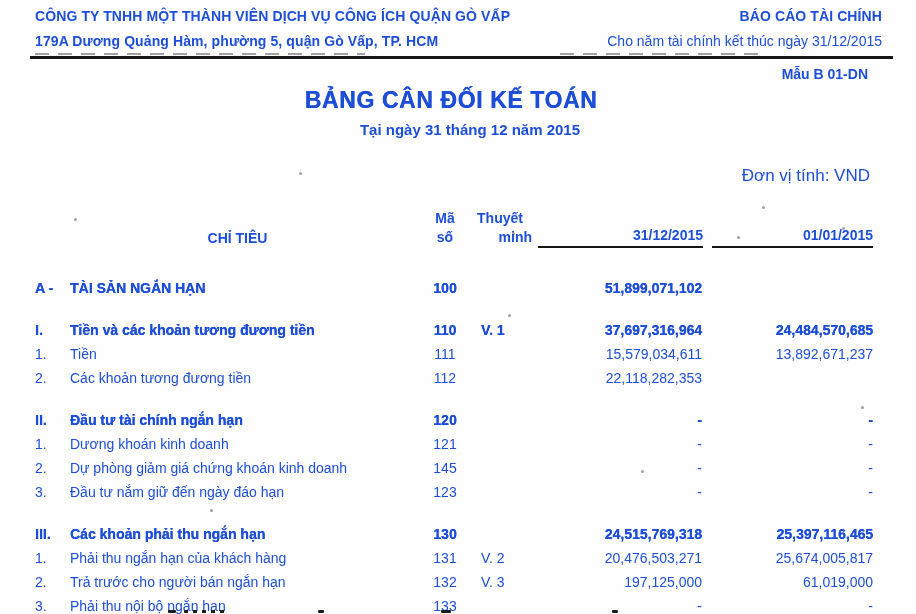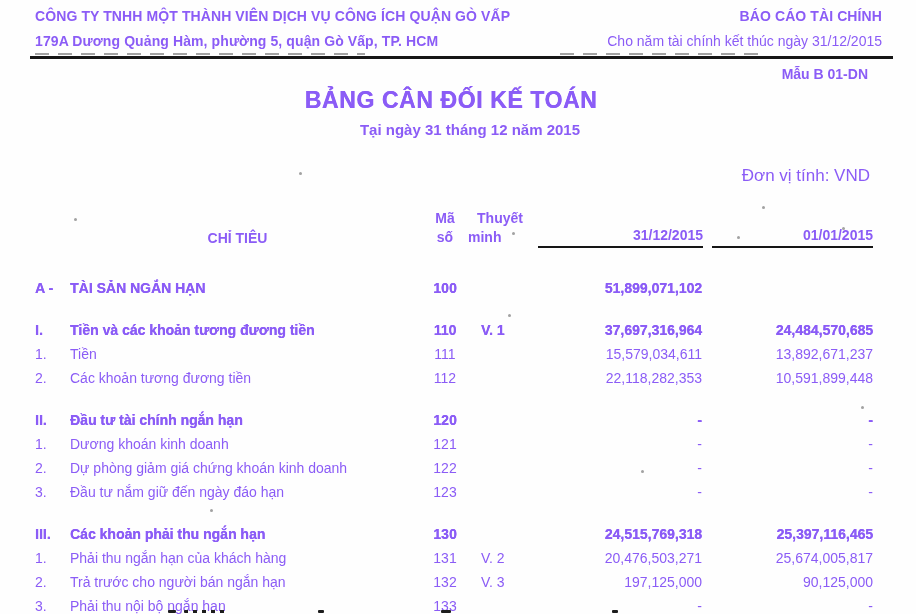--- a/index.html
+++ b/index.html
@@ -1,18 +1,18 @@
 <!DOCTYPE html>
 <html lang="vi"><head>
 <meta charset="utf-8">
 <style>
   html,body{margin:0;padding:0;background:#e8e8e8;}
   .page{
     position:relative;width:916px;height:614px;background:#fefefe;overflow:hidden;
-    font-family:"Liberation Sans","DejaVu Sans",sans-serif;color:#8b5cf6;
+    font-family:"Liberation Sans","DejaVu Sans",sans-serif;color:#1d4ed8;
   }
   .b{font-weight:700;}
   
   .hdr-line1{position:absolute;left:35px;right:34px;top:8px;display:flex;justify-content:space-between;align-items:flex-start;font-size:14px;letter-spacing:.1px;}
   .hdr-line2{position:absolute;left:35px;right:34px;top:33px;display:flex;justify-content:space-between;align-items:flex-start;font-size:14px;}
   .addr{font-weight:700;letter-spacing:.1px;}
   .period{font-weight:400;}
   .rule{position:absolute;left:30px;right:23px;top:56px;height:3px;background:#161616;}
   .rule-smudge{position:absolute;top:53px;height:2px;opacity:.45;background:repeating-linear-gradient(90deg,#333 0 14px,transparent 14px 23px);}
   .sm1{left:35px;width:330px;}
@@ -20,21 +20,21 @@
   .form-code{position:absolute;top:66px;right:48px;font-size:14px;font-weight:700;}
   .title{position:absolute;top:87px;left:0;right:14px;text-align:center;font-size:23px;letter-spacing:.6px;text-shadow:.4px 0 0 currentColor;}
   .subtitle{position:absolute;top:121px;left:0;right:14px;text-align:center;font-size:15px;padding-left:38px;}
   .unit{position:absolute;top:166px;right:46px;font-size:17px;}
   
   .th{position:absolute;font-size:14px;font-weight:700;}
   .chi-tieu{left:160px;top:230px;width:155px;text-align:center;}
   .ma{left:427px;top:210px;width:36px;text-align:center;}
   .so{left:427px;top:229px;width:36px;text-align:center;}
   .thuyet{left:468px;top:210px;width:64px;text-align:center;}
-  .minh{left:468px;top:229px;width:64px;text-align:left;}
+  .minh{left:468px;top:229px;width:64px;text-align:right;}
   .d1{left:538px;top:227px;width:165px;text-align:right;border-bottom:2.5px solid #161616;padding-bottom:3px;}
   .d2{left:712px;top:227px;width:161px;text-align:right;border-bottom:2.5px solid #161616;padding-bottom:3px;}
   
   .tbody{position:absolute;top:276px;left:0;right:0;}
   .row{display:grid;grid-template-columns:35px 357px 36px 15px 44px 180px 171px;padding-left:35px;height:24px;align-items:center;font-size:14px;font-weight:400;}
   .row.group-start{margin-top:18px;}
   .row.bold{font-weight:700;text-shadow:.25px 0 0 currentColor;}
   .c{white-space:nowrap;overflow:visible;}
   .code{text-align:center;}
   .note{padding-left:3px;}
@@ -107,21 +107,20 @@
       <span class="c v1">15,579,034,611</span>
       <span class="c v2">13,892,671,237</span>
     </div>
       <div class="row">
       <span class="c prefix">2.</span>
       <span class="c label">Các khoản tương đương tiền</span>
       <span class="c code">112</span>
       <span class="c gap"></span>
       <span class="c note"></span>
       <span class="c v1">22,118,282,353</span>
-      <span class="c v2">10,591,899,448</span>
     </div>
       <div class="row bold group-start">
       <span class="c prefix">II.</span>
       <span class="c label">Đầu tư tài chính ngắn hạn</span>
       <span class="c code">120</span>
       <span class="c gap"></span>
       <span class="c note"></span>
       <span class="c v1">-</span>
       <span class="c v2">-</span>
     </div>
@@ -130,21 +129,21 @@
       <span class="c label">Dương khoán kinh doanh</span>
       <span class="c code">121</span>
       <span class="c gap"></span>
       <span class="c note"></span>
       <span class="c v1">-</span>
       <span class="c v2">-</span>
     </div>
       <div class="row">
       <span class="c prefix">2.</span>
       <span class="c label">Dự phòng giảm giá chứng khoán kinh doanh</span>
-      <span class="c code">122</span>
+      <span class="c code">145</span>
       <span class="c gap"></span>
       <span class="c note"></span>
       <span class="c v1">-</span>
       <span class="c v2">-</span>
     </div>
       <div class="row">
       <span class="c prefix">3.</span>
       <span class="c label">Đầu tư nắm giữ đến ngày đáo hạn</span>
       <span class="c code">123</span>
       <span class="c gap"></span>
@@ -170,21 +169,21 @@
       <span class="c v1">20,476,503,271</span>
       <span class="c v2">25,674,005,817</span>
     </div>
       <div class="row">
       <span class="c prefix">2.</span>
       <span class="c label">Trả trước cho người bán ngắn hạn</span>
       <span class="c code">132</span>
       <span class="c gap"></span>
       <span class="c note">V. 3</span>
       <span class="c v1">197,125,000</span>
-      <span class="c v2">90,125,000</span>
+      <span class="c v2">61,019,000</span>
     </div>
       <div class="row">
       <span class="c prefix">3.</span>
       <span class="c label">Phải thu nội bộ ngắn hạn</span>
       <span class="c code">133</span>
       <span class="c gap"></span>
       <span class="c note"></span>
       <span class="c v1">-</span>
       <span class="c v2">-</span>
     </div>

